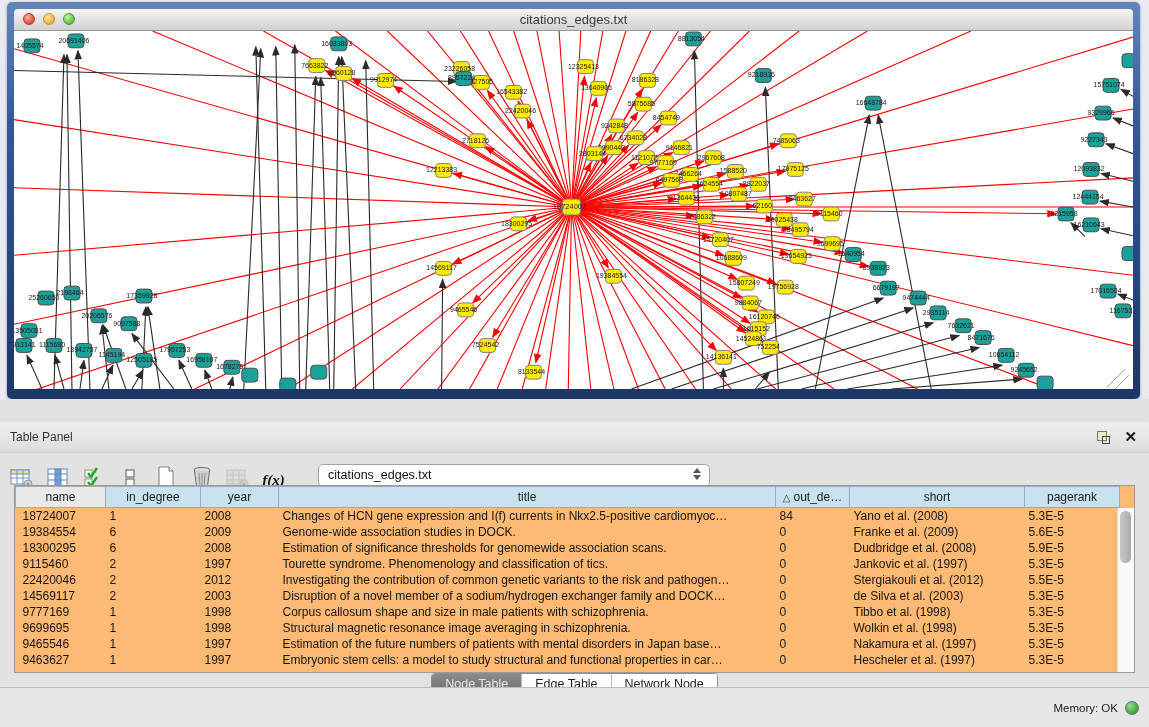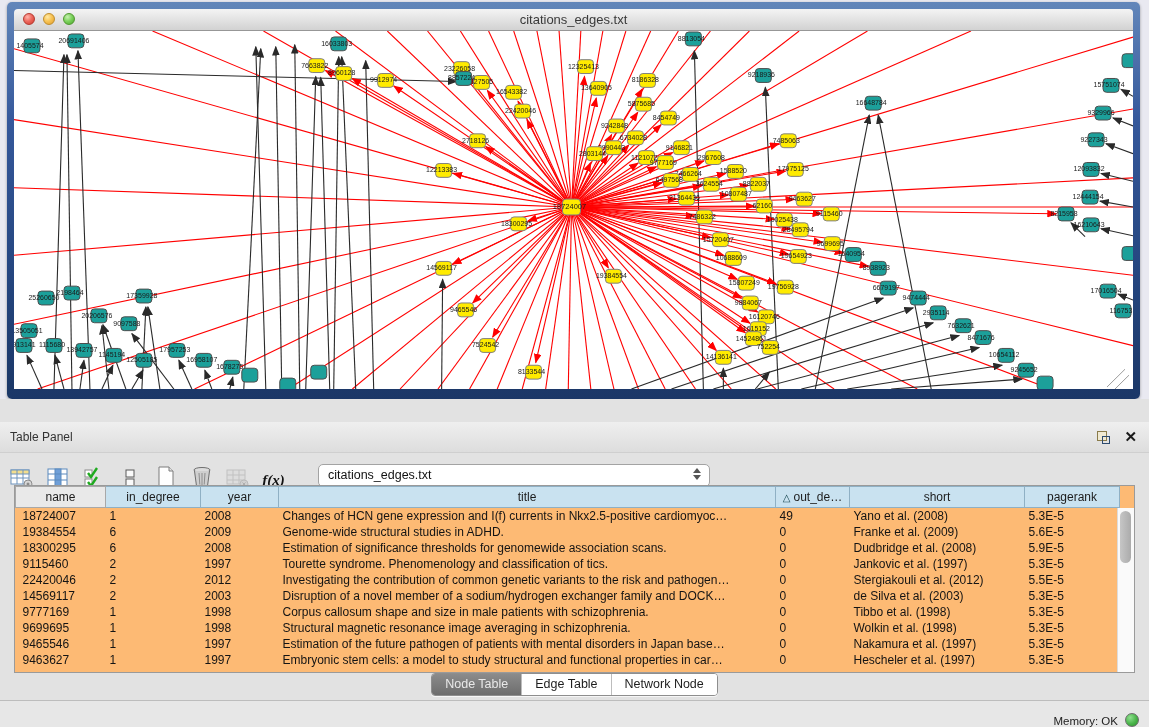--- a/index.html
+++ b/index.html
@@ -59,22 +59,22 @@
   .vscroll .thumb{position:absolute;left:2px;top:3px;width:11px;height:52px;border-radius:6px;
     background:linear-gradient(90deg,#c6c6c6,#ababab);}
 
   .tabs{position:absolute;left:0;top:274px;width:100%;display:flex;justify-content:center;}
   .seg{display:flex;border:1px solid #8e8e8e;border-radius:4px;overflow:hidden;background:#ffffff;height:21px;
     box-shadow:0 1px 0 rgba(255,255,255,.7);}
   .tab{padding:0 13px;line-height:21px;font-size:12.5px;color:#1d1d1d;background:#ffffff;border-left:1px solid #bdbdbd;}
   .tab:first-child{border-left:none;}
   .tab.selected{background:linear-gradient(#8b8b8b,#6d6d6d);color:#e9e9e9;}
 
-  .statusbar{position:absolute;left:0;bottom:0;width:100%;height:27px;background:#e7e7e7;border-top:1px solid #bdbdbd;
-    display:flex;align-items:flex-end;justify-content:flex-end;padding-right:10px;gap:7px;box-sizing:border-box;}
+  .statusbar{position:absolute;left:0;bottom:0;width:100%;height:40px;background:#e7e7e7;border-top:1px solid #bdbdbd;
+    display:flex;align-items:center;justify-content:flex-end;padding-right:10px;gap:7px;box-sizing:border-box;}
   .statusbar .mem-label{font-size:11.5px;color:#222;}
   .memdot{width:14px;height:14px;border-radius:50%;background:radial-gradient(circle at 35% 30%,#8fe08f,#49b449 55%,#2f8f2f);
     border:1px solid #6c6c6c;box-sizing:border-box;}
 </style>
 </head>
 <body>
 
 <div class="desktop">
 
   <div class="net-frame">
@@ -565,29 +565,29 @@
               <th>short</th>
               <th>pagerank</th>
             </tr>
           </thead>
           <tbody>
             <tr>
               <td>18724007</td>
               <td>1</td>
               <td>2008</td>
               <td>Changes of HCN gene expression and I(f) currents in Nkx2.5-positive cardiomyoc…</td>
-              <td>49</td>
+              <td>84</td>
               <td>Yano et al. (2008)</td>
               <td>5.3E-5</td>
             </tr>
             <tr>
               <td>19384554</td>
               <td>6</td>
               <td>2009</td>
-              <td>Genome-wide structural studies in ADHD.</td>
+              <td>Genome-wide association studies in DOCK.</td>
               <td>0</td>
               <td>Franke et al. (2009)</td>
               <td>5.6E-5</td>
             </tr>
             <tr>
               <td>18300295</td>
               <td>6</td>
               <td>2008</td>
               <td>Estimation of significance thresholds for genomewide association scans.</td>
               <td>0</td>
@@ -636,21 +636,21 @@
               <td>1998</td>
               <td>Structural magnetic resonance image averaging in schizophrenia.</td>
               <td>0</td>
               <td>Wolkin et al. (1998)</td>
               <td>5.3E-5</td>
             </tr>
             <tr>
               <td>9465546</td>
               <td>1</td>
               <td>1997</td>
-              <td>Estimation of the future pathogen of patients with mental disorders in Japan base…</td>
+              <td>Estimation of the future numbers of patients with mental disorders in Japan base…</td>
               <td>0</td>
               <td>Nakamura et al. (1997)</td>
               <td>5.3E-5</td>
             </tr>
             <tr>
               <td>9463627</td>
               <td>1</td>
               <td>1997</td>
               <td>Embryonic stem cells: a model to study structural and functional properties in car…</td>
               <td>0</td>

